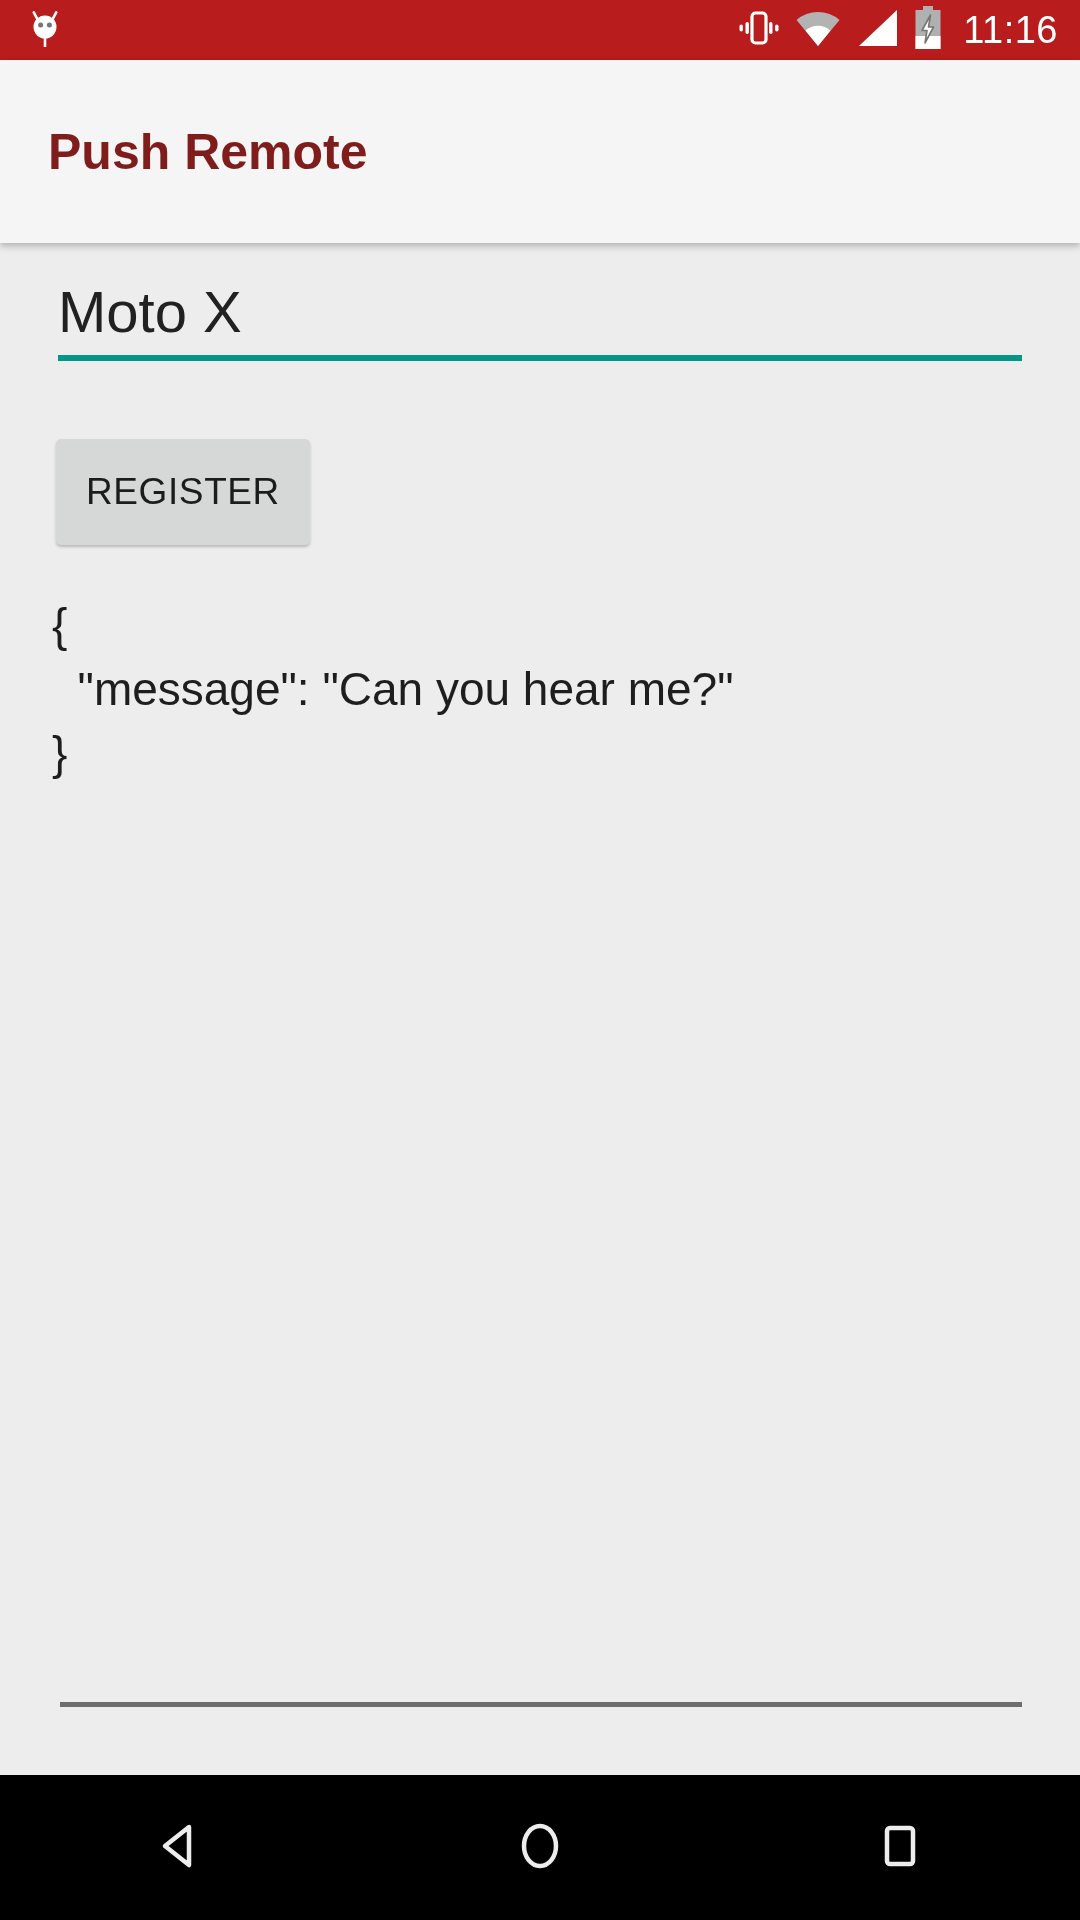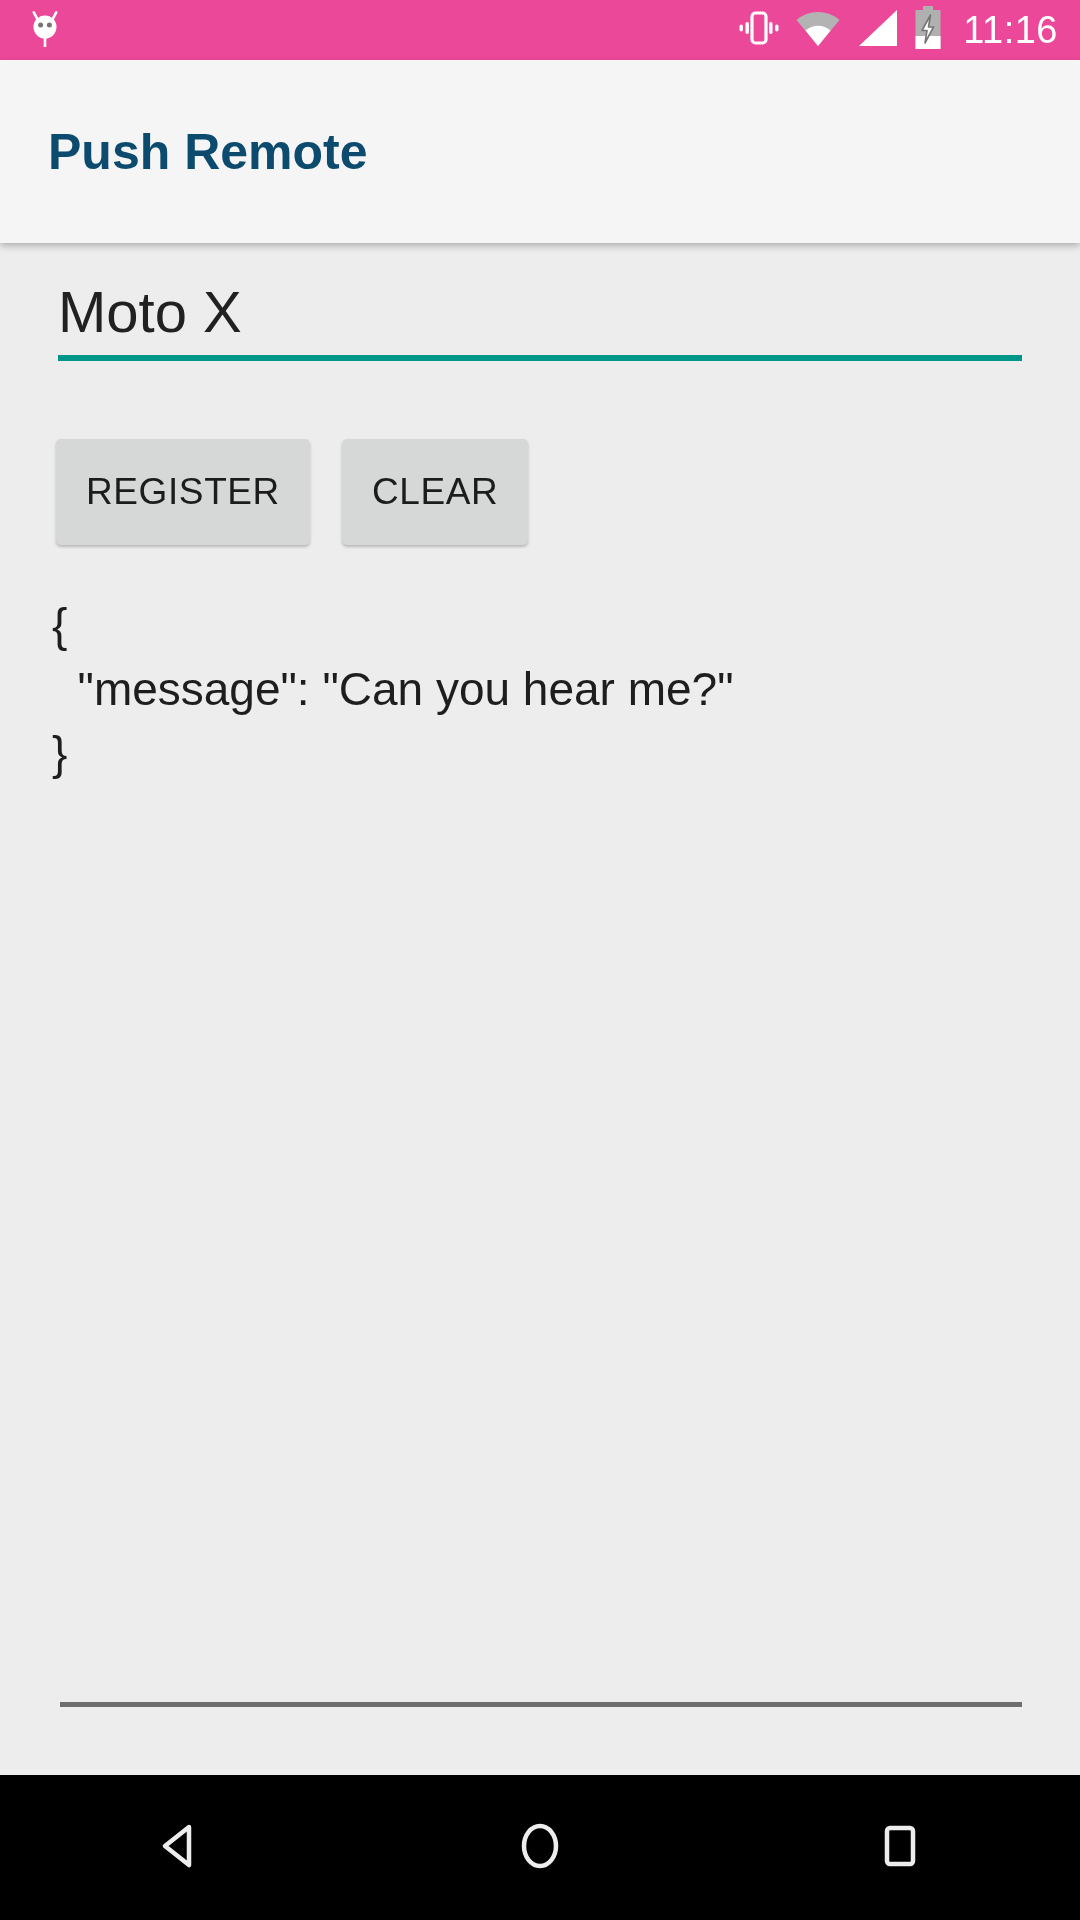--- a/index.html
+++ b/index.html
@@ -14,21 +14,21 @@
     font-family: "Liberation Sans", sans-serif;
     -webkit-font-smoothing: antialiased;
   }
 
   
   .status-bar {
     position: absolute;
     top: 0; left: 0;
     width: 1080px;
     height: 60px;
-    background: #ec4899;
+    background: #b91c1c;
     display: flex;
     align-items: center;
   }
   .status-left {
     display: flex;
     align-items: center;
     padding-left: 26px;
   }
   .status-right {
     margin-left: auto;
@@ -56,21 +56,21 @@
     box-shadow: 0 3px 7px rgba(0,0,0,0.26);
     z-index: 5;
   }
   .app-bar-title {
     position: absolute;
     left: 48px;
     top: 50%;
     transform: translateY(-50%);
     font-size: 50px;
     font-weight: bold;
-    color: #0c4a6e;
+    color: #7f1d1d;
     letter-spacing: 0px;
     white-space: nowrap;
   }
 
   
   .content {
     position: absolute;
     top: 243px; left: 0;
     width: 1080px;
     height: 1532px;
@@ -95,21 +95,22 @@
     height: 6px;
     width: 100%;
     background: #009688;
   }
 
   .button-row {
     position: absolute;
     left: 56px;
     top: 196px;
     display: flex;
-    gap: 32px;
+    gap: 22px;
+    flex-direction: column;
   }
   .btn {
     background: #d6d7d7;
     border: none;
     border-radius: 5px;
     box-shadow: 0 2px 3px rgba(0,0,0,0.22);
     height: 106px;
     padding: 0 30px;
     font-family: "Liberation Sans", sans-serif;
     font-size: 37px;
@@ -217,21 +218,20 @@
 
 <div class="content">
 
   <div class="text-field">
     <div class="text-field-value" placeholder="Device name">Moto X</div>
     <div class="text-field-underline"></div>
   </div>
 
   <div class="button-row">
     <button class="btn">REGISTER</button>
-    <button class="btn">CLEAR</button>
   </div>
 
   <div class="json-output">{
   "message": "Can you hear me?"
 }</div>
 
   <div class="bottom-divider"></div>
 </div>
 
 <div class="nav-bar">

